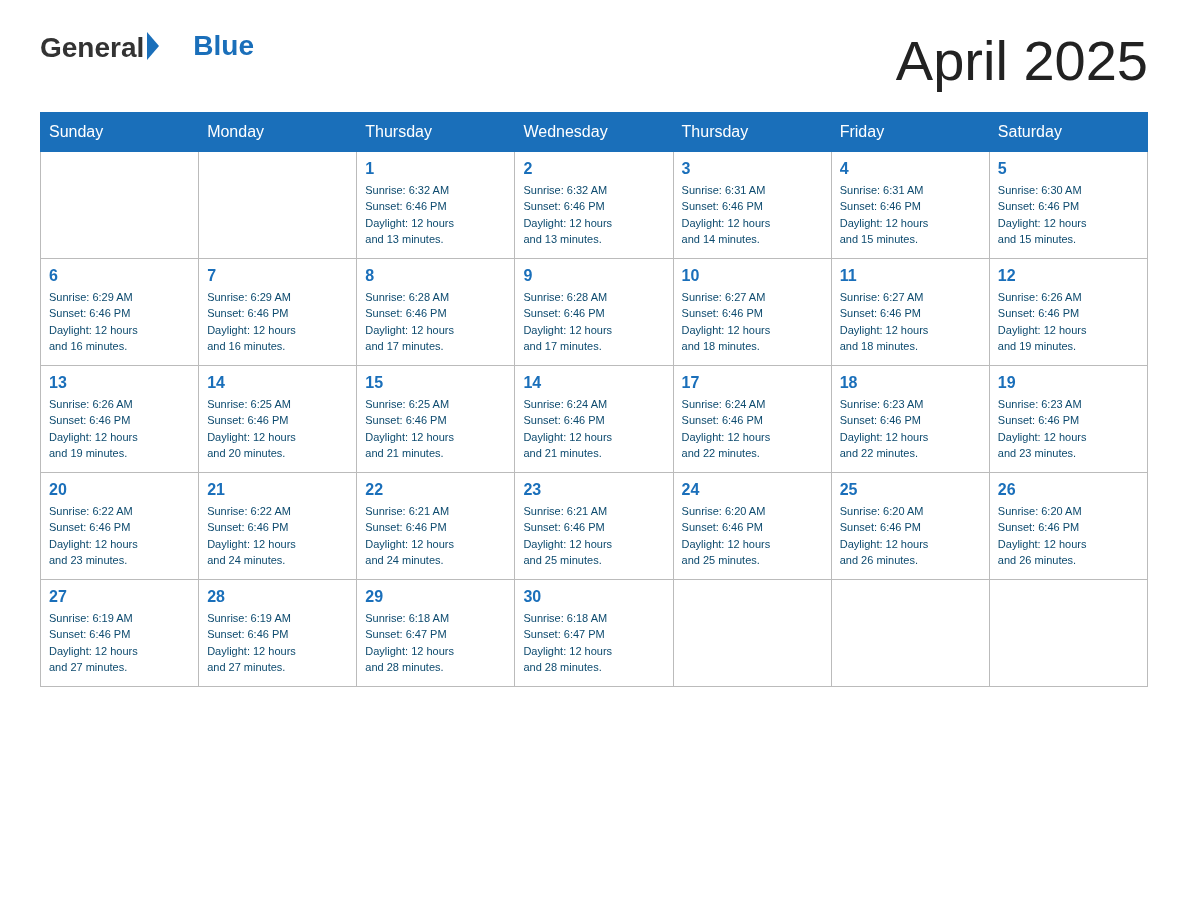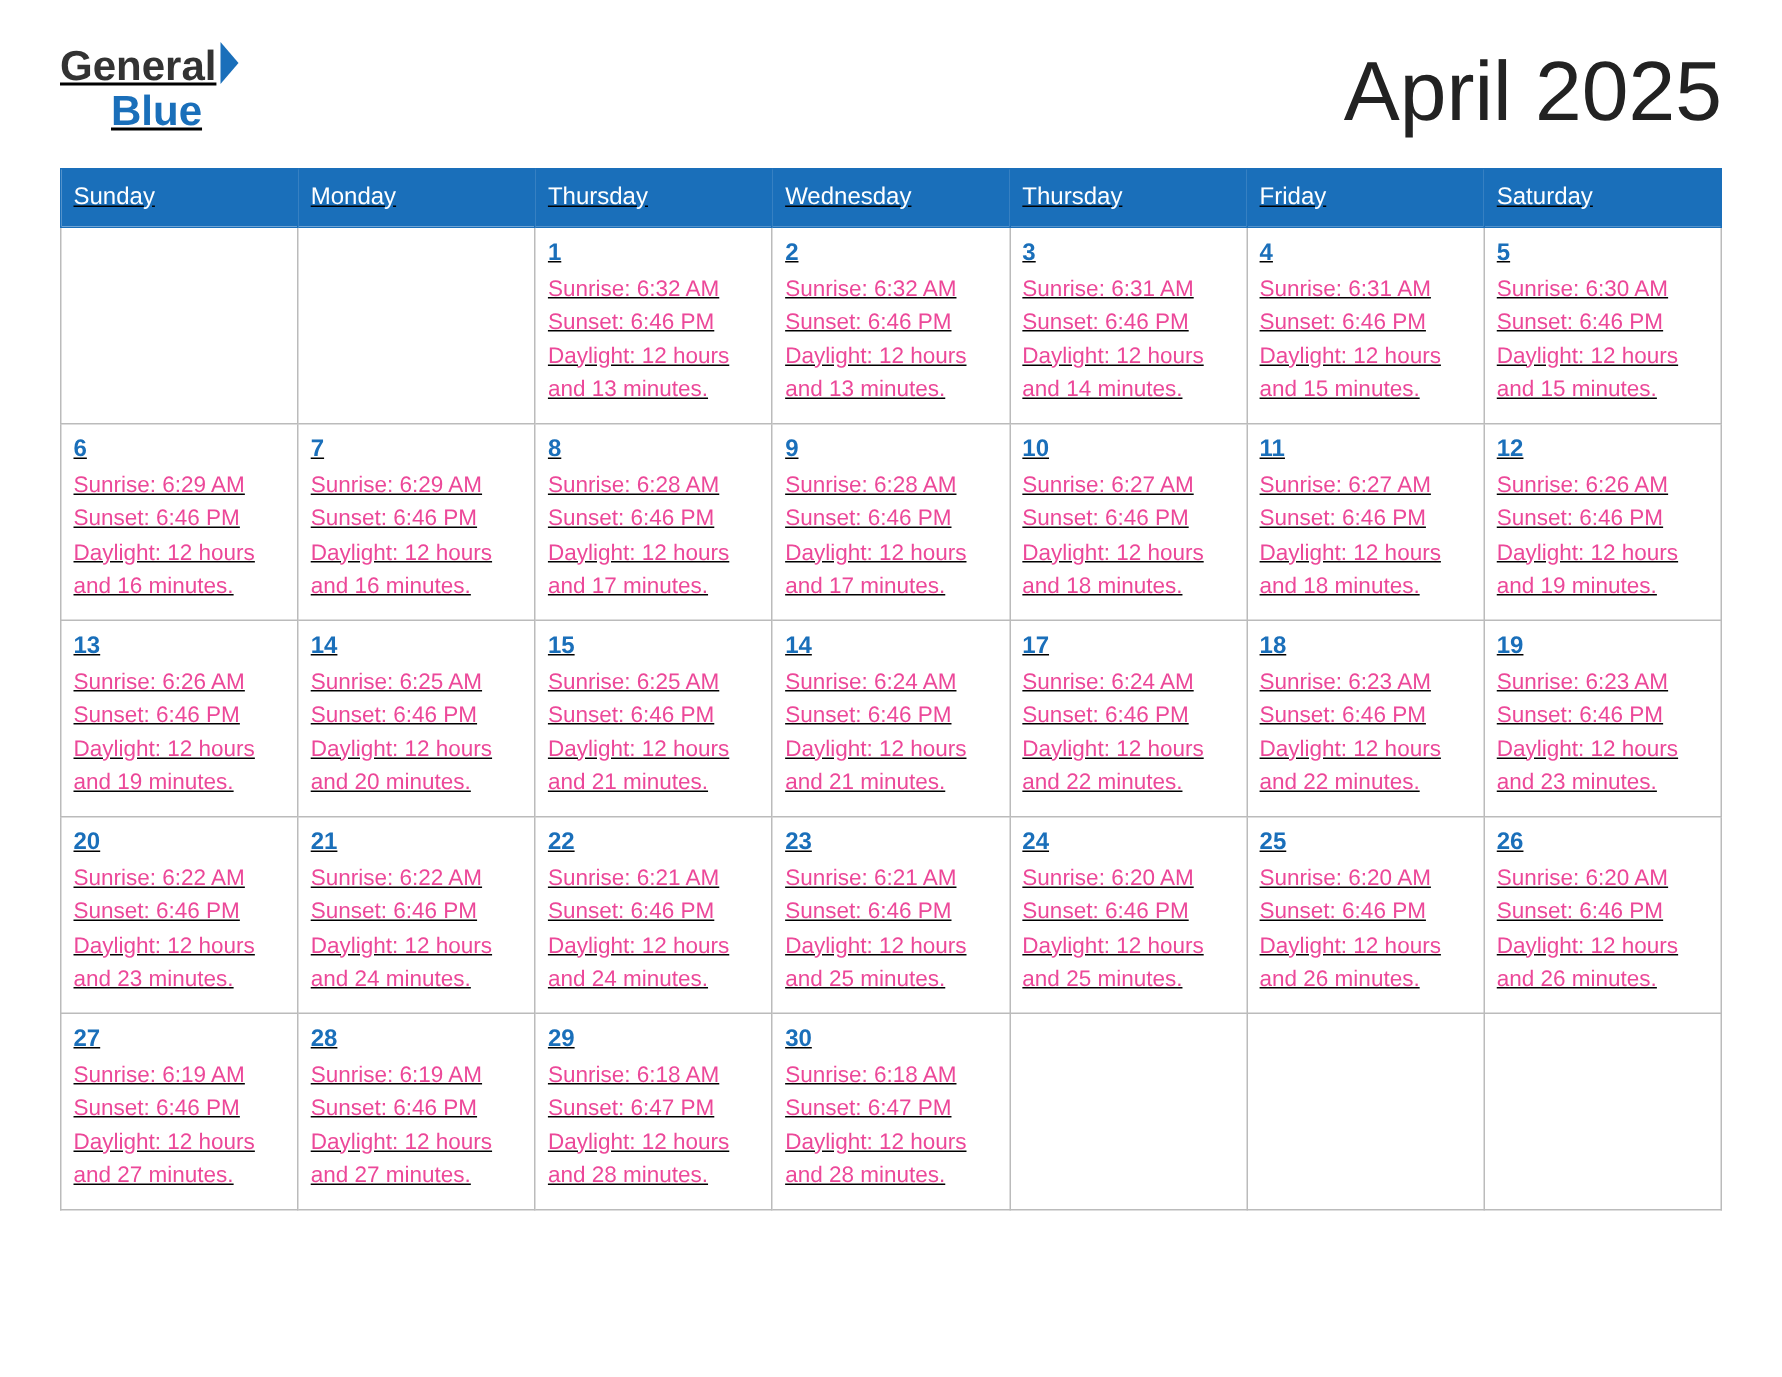--- a/index.html
+++ b/index.html
@@ -11,23 +11,22 @@
       min-height: 918px;
     }
     .header-area {
       display: flex;
       justify-content: space-between;
       align-items: flex-start;
       margin-bottom: 20px;
     }
     .logo-area {
       display: flex;
-      flex-direction: column;
-      align-items: flex-start;
-      text-decoration: underline;
+      flex-direction: row;
+      align-items: flex-end;
     }
     .logo-text {
       display: flex;
       align-items: center;
       font-size: 28px;
       font-weight: bold;
       color: #333;
       line-height: 1;
     }
     .logo-general { color: #333; }
@@ -50,21 +49,20 @@
     }
     .location-title {
       font-size: 22px;
       color: #333;
       margin-top: 4px;
     }
     .calendar-table {
       width: 100%;
       border-collapse: collapse;
       border: 1px solid #999;
-      text-decoration: underline;
     }
     .calendar-table th {
       background-color: #1a6fba;
       color: #fff;
       padding: 10px 8px;
       font-size: 16px;
       font-weight: normal;
       text-align: left;
       border: 1px solid #1a6fba;
     }
@@ -75,22 +73,22 @@
       width: calc(100% / 7);
       min-height: 100px;
     }
     .day-number {
       font-size: 16px;
       font-weight: bold;
       color: #1a6fba;
       margin-bottom: 4px;
     }
     .day-info {
-      font-size: 15px;
-      color: #ec4899;
+      font-size: 11px;
+      color: #0c4a6e;
       line-height: 1.5;
     }
     .empty-cell {
       background: #fff;
     }
     tr:not(:last-child) td {
       border-bottom: 1px solid #bbb;
     }
   </style>
 </head>

